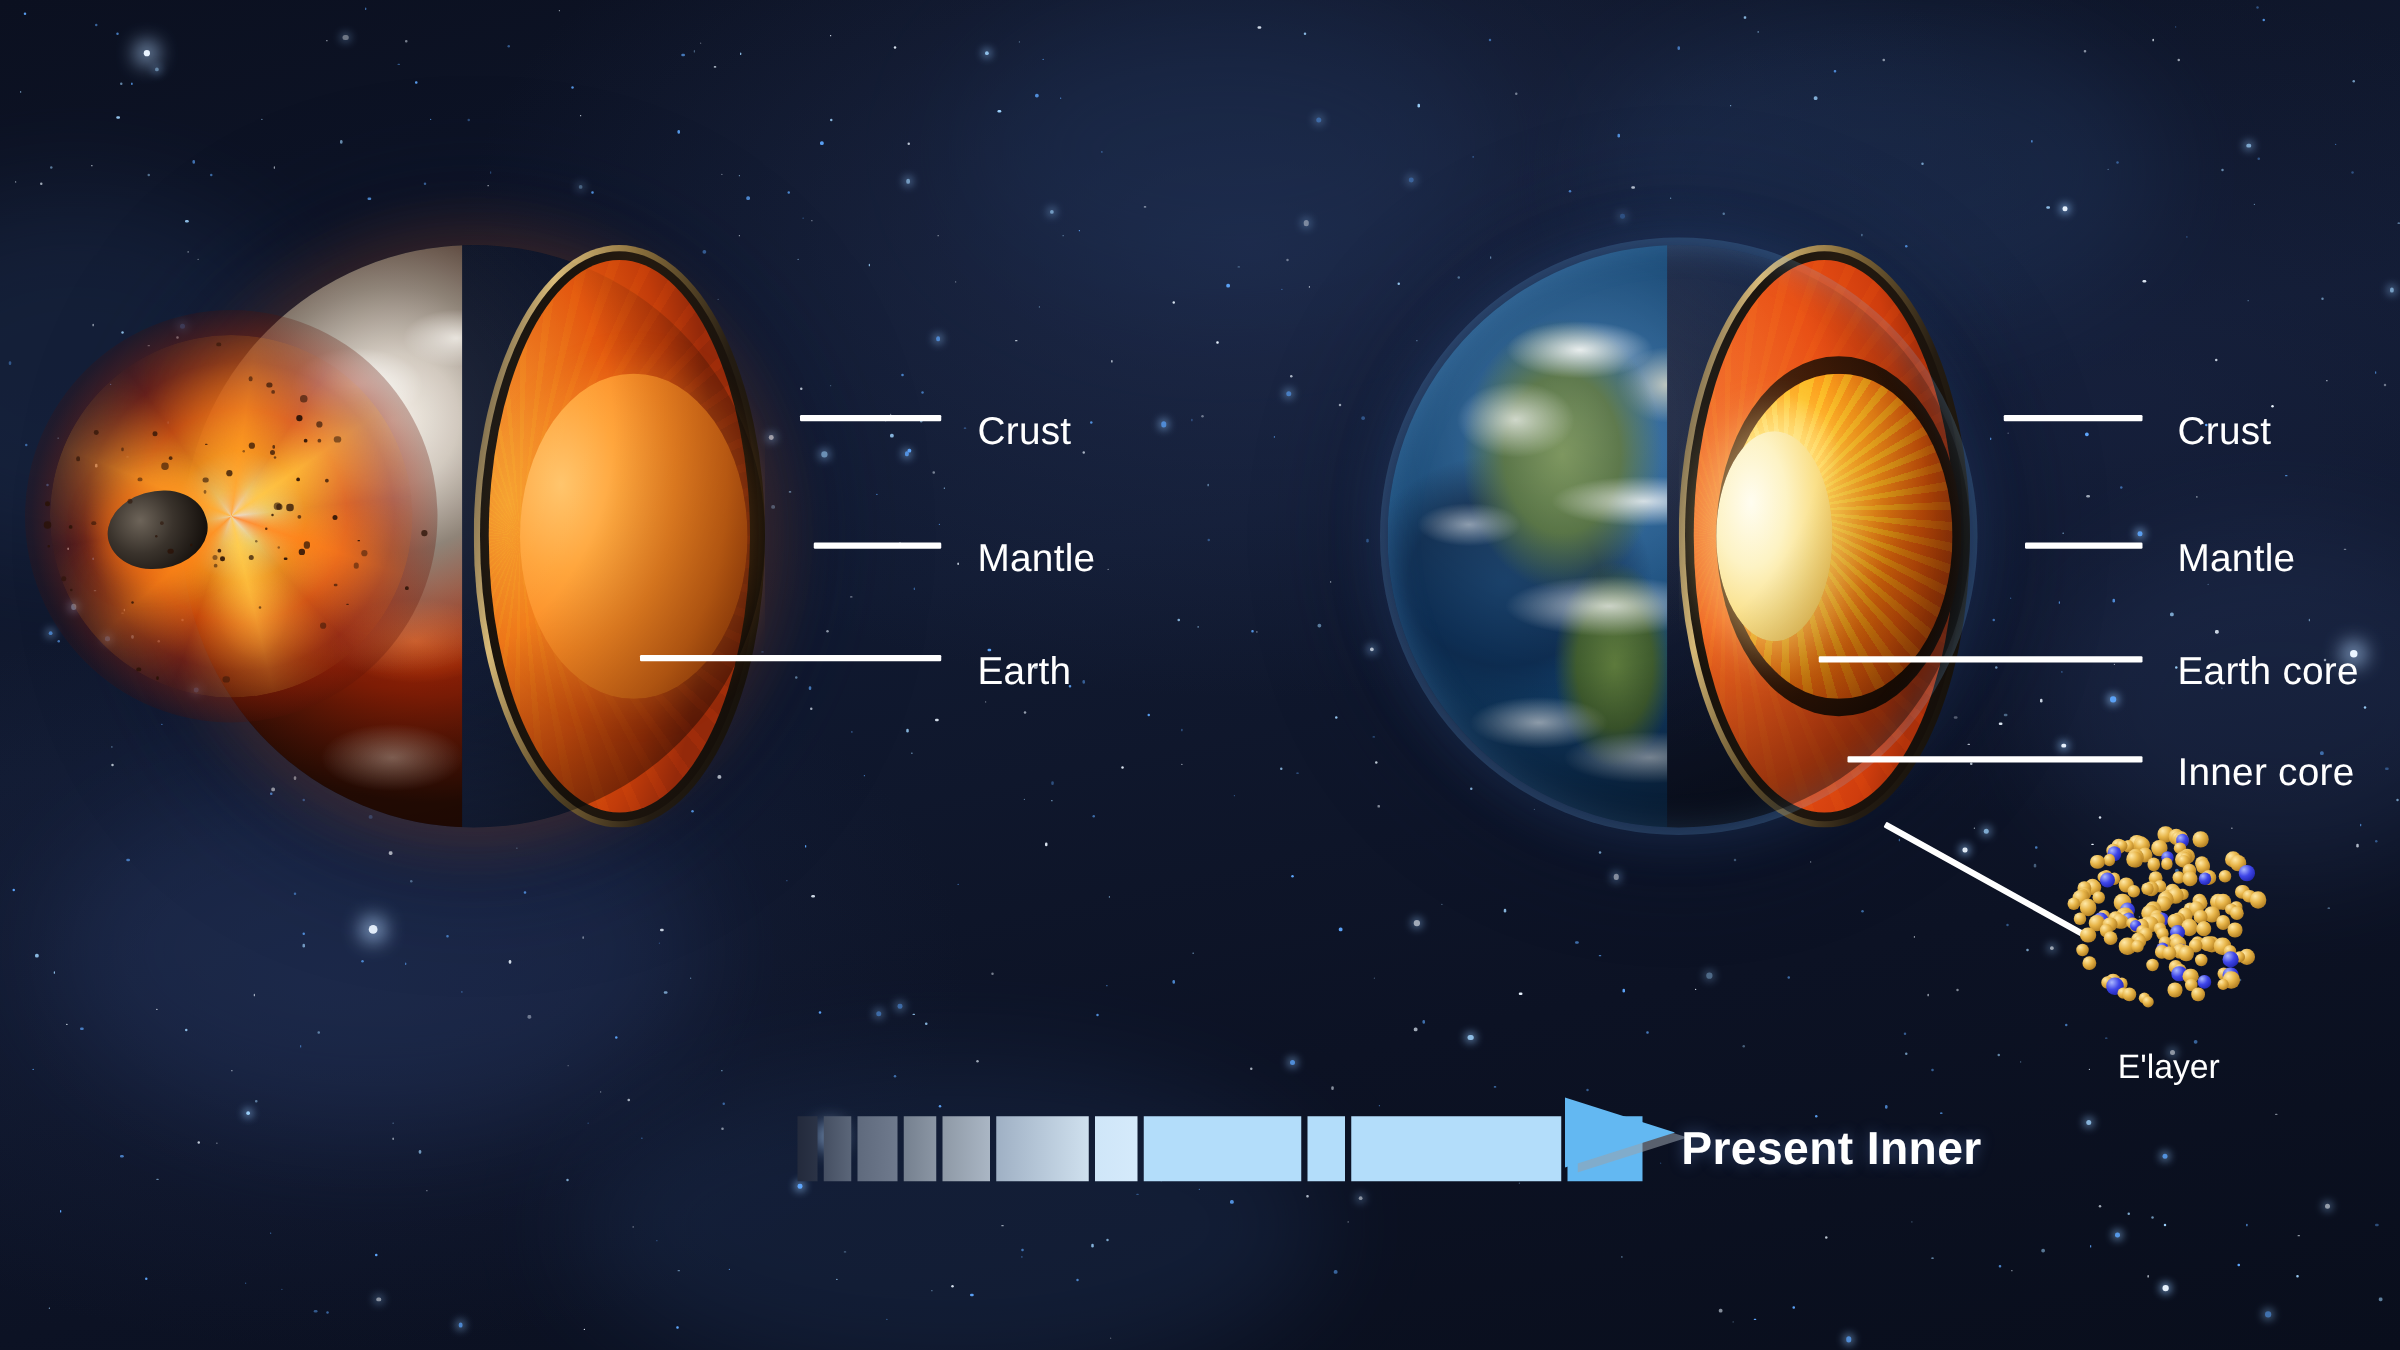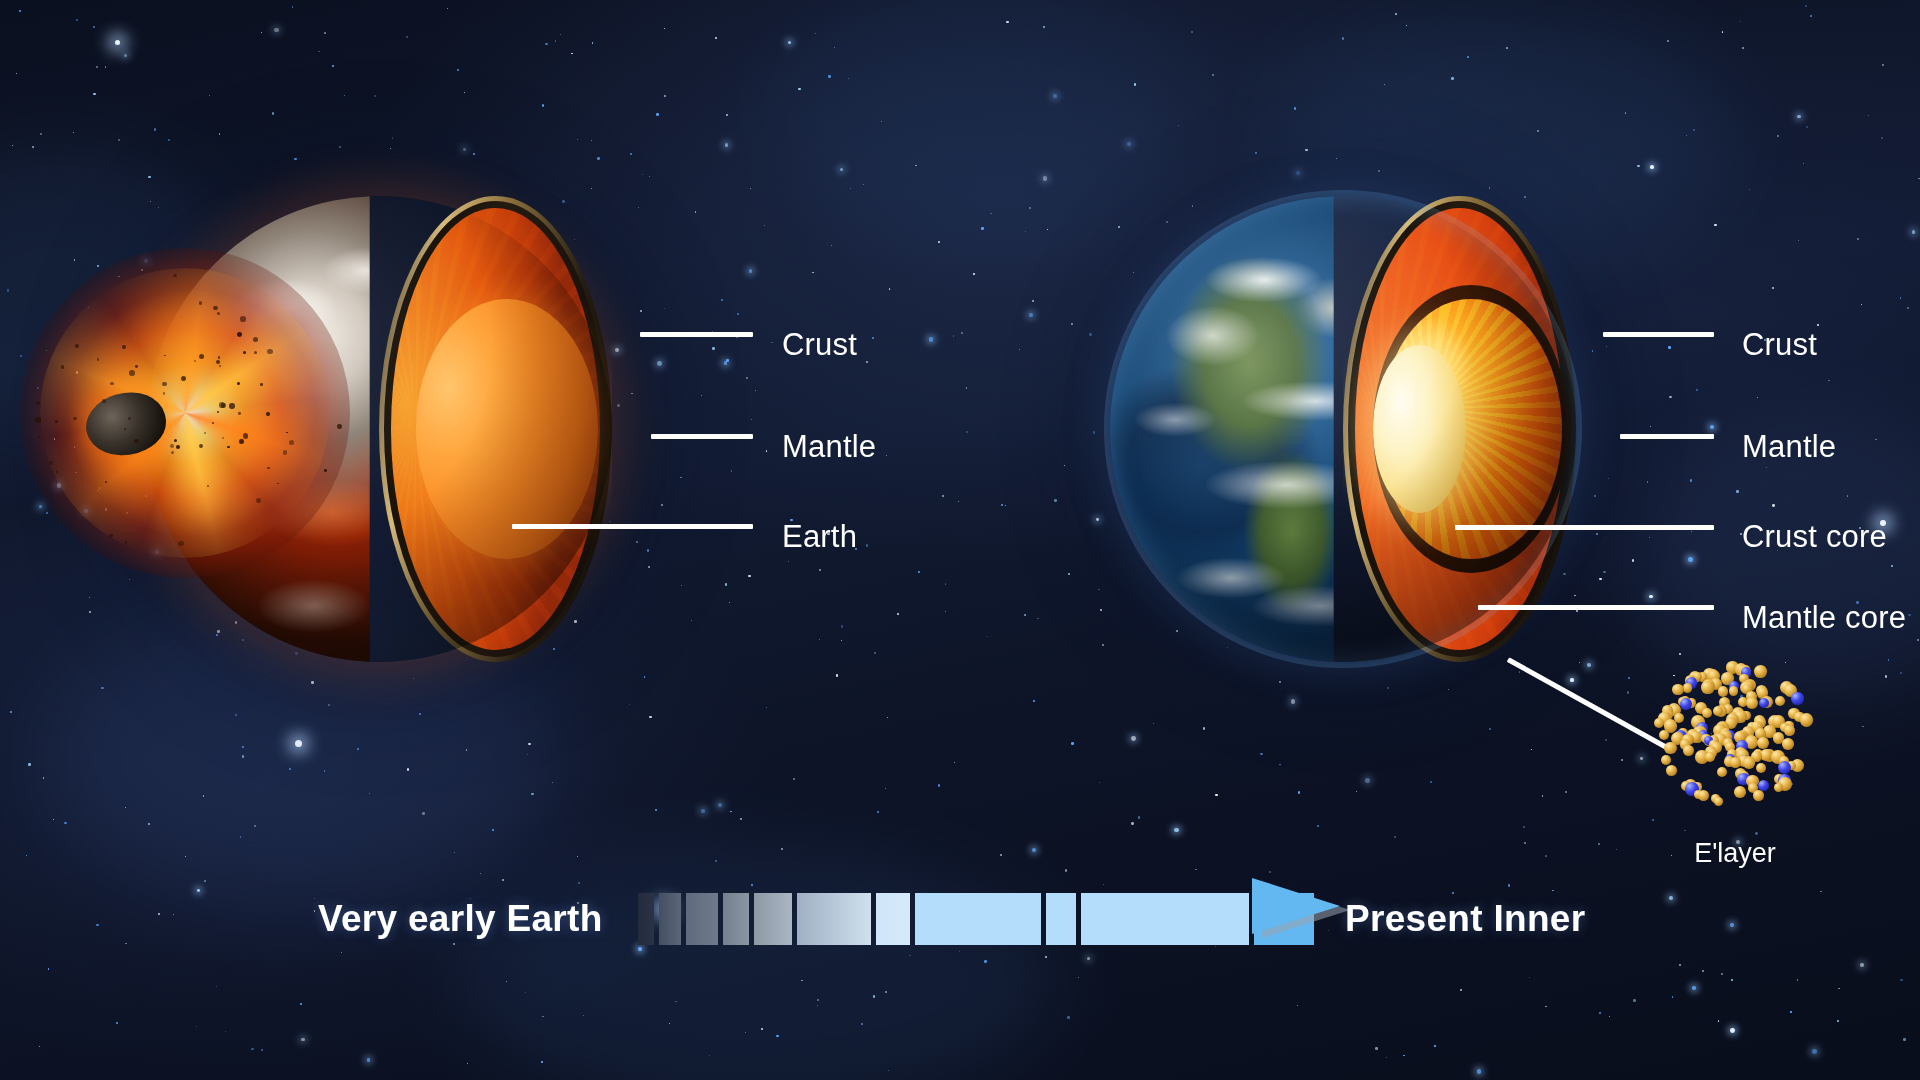--- a/index.html
+++ b/index.html
@@ -812,24 +812,24 @@
     <div class="present-shadow"></div>
   </div>
 
   <div class="lead" style="left:1603px;top:332px;width:111px;"></div>
   <div class="lbl" style="left:1742px;top:327px;">Crust</div>
 
   <div class="lead" style="left:1620px;top:434px;width:94px;"></div>
   <div class="lbl" style="left:1742px;top:429px;">Mantle</div>
 
   <div class="lead" style="left:1455px;top:525px;width:259px;"></div>
-  <div class="lbl" style="left:1742px;top:519px;">Crust core</div>
+  <div class="lbl" style="left:1742px;top:519px;">Earth core</div>
 
   <div class="lead" style="left:1478px;top:605px;width:236px;"></div>
-  <div class="lbl" style="left:1742px;top:600px;">Mantle core</div>
+  <div class="lbl" style="left:1742px;top:600px;">Inner core</div>
 
   <div class="lead-diag" style="left:1508px;top:657px;width:186px;transform:rotate(29deg);"></div>
 
   <div id="eprime-cluster">
       <div class="atom au" style="left: 66.3px; top: 7.3px; width: 12.7px; height: 12.7px; z-index: 14;"></div>
       <div class="atom au" style="left: 37.6px; top: 61.8px; width: 9.5px; height: 9.5px; z-index: 67;"></div>
       <div class="atom au" style="left: 113.1px; top: 50.1px; width: 13.4px; height: 13.4px; z-index: 57;"></div>
       <div class="atom au" style="left: 59.7px; top: 39.7px; width: 12.6px; height: 12.6px; z-index: 46;"></div>
       <div class="atom au" style="left: 55.8px; top: 128.9px; width: 9.3px; height: 9.3px; z-index: 134;"></div>
       <div class="atom au" style="left: 90.1px; top: 70.3px; width: 13.3px; height: 13.3px; z-index: 77;"></div>
@@ -999,21 +999,20 @@
       <div class="atom au" style="left: 53.2px; top: 5.2px; width: 11.8px; height: 11.8px; z-index: 11;"></div>
       <div class="atom h" style="left: 40.5px; top: 56.7px; width: 12px; height: 12px; z-index: 63;"></div>
       <div class="atom au" style="left: 89.4px; top: 17.2px; width: 9px; height: 9px; z-index: 22;"></div>
       <div class="atom au" style="left: 58.6px; top: 131.6px; width: 9.1px; height: 9.1px; z-index: 136;"></div>
       <div class="atom h" style="left: 103.8px; top: 32.5px; width: 10.3px; height: 10.3px; z-index: 38;"></div>
       <div class="atom au" style="left: 74.9px; top: 91.8px; width: 10.9px; height: 10.9px; z-index: 97;"></div>
     </div>
   <div class="cluster-label">E'layer</div>
 
   <div id="timeline">
-    <div class="tl-text" id="tl-left">Very early Earth</div>
     <div class="bar-wrap" id="bar-wrap">
         <div class="seg" style="width: 16px; background: linear-gradient(90deg, rgb(35, 42, 60), rgb(43, 51, 70));"></div>
         <div class="seg" style="width: 22px; background: linear-gradient(90deg, rgb(69, 79, 98), rgb(91, 102, 121));"></div>
         <div class="seg" style="width: 32px; background: linear-gradient(90deg, rgb(95, 106, 125), rgb(111, 122, 141));"></div>
         <div class="seg" style="width: 26px; background: linear-gradient(90deg, rgb(117, 128, 143), rgb(139, 150, 164));"></div>
         <div class="seg" style="width: 38px; background: linear-gradient(90deg, rgb(142, 153, 166), rgb(170, 182, 196));"></div>
         <div class="seg" style="width: 74px; background: linear-gradient(90deg, rgb(159, 176, 196), rgb(207, 224, 238));"></div>
         <div class="seg" style="width: 34px; background: linear-gradient(90deg, rgb(207, 230, 248), rgb(213, 234, 251));"></div>
         <div class="seg" style="width: 126px; background: linear-gradient(90deg, rgb(179, 221, 250), rgb(179, 221, 250));"></div>
         <div class="seg" style="width: 30px; background: linear-gradient(90deg, rgb(179, 221, 250), rgb(179, 221, 250));"></div>

